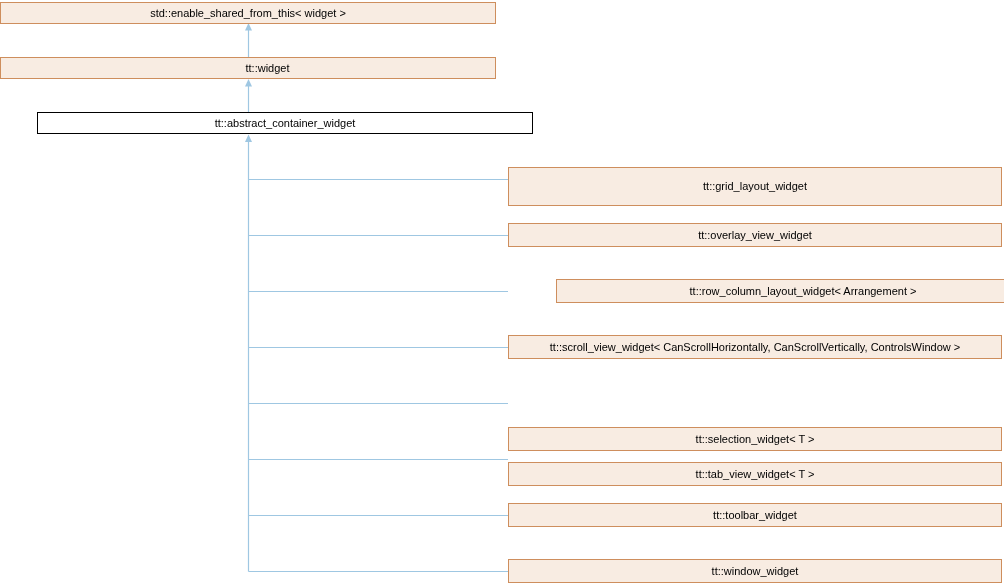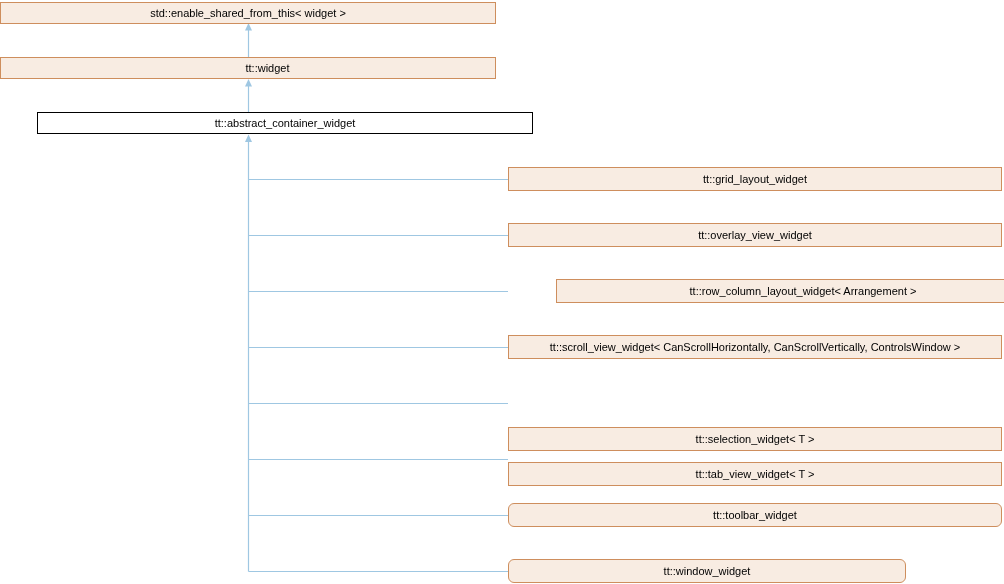--- a/index.html
+++ b/index.html
@@ -69,23 +69,23 @@
       <line class="edge-line" x1="248.5" y1="459.5" x2="508" y2="459.5"></line>
       <line class="edge-line" x1="248.5" y1="515.5" x2="508" y2="515.5"></line>
       <line class="edge-line" x1="248.5" y1="571.5" x2="508" y2="571.5"></line>
     </g>
   </svg>
 
   <div id="nodes">
       <div class="node" style="left: 0px; top: 2px; width: 496px; height: 22px;">std::enable_shared_from_this&lt; widget &gt;</div>
       <div class="node" style="left: 0px; top: 57px; width: 496px; height: 22px; padding-left: 39px;">tt::widget</div>
       <div class="node current" style="left: 0px; top: 112px; width: 496px; height: 22px;">tt::abstract_container_widget</div>
-      <div class="node" style="left: 508px; top: 167px; width: 494px; height: 24px;">tt::grid_layout_widget</div>
+      <div class="node" style="left: 508px; top: 167px; width: 494px; height: 39px;">tt::grid_layout_widget</div>
       <div class="node" style="left: 508px; top: 223px; width: 494px; height: 24px;">tt::overlay_view_widget</div>
       <div class="node" style="left: 508px; top: 279px; width: 494px; height: 24px; margin-left: 48px;">tt::row_column_layout_widget&lt; Arrangement &gt;</div>
       <div class="node" style="left: 508px; top: 335px; width: 494px; height: 24px;">tt::scroll_view_widget&lt; CanScrollHorizontally, CanScrollVertically, ControlsWindow &gt;</div>
       <div class="node" style="left: 508px; top: 391px; width: 494px; height: 24px; margin-top: 36px;">tt::selection_widget&lt; T &gt;</div>
       <div class="node" style="left: 508px; top: 462px; width: 494px; height: 24px;">tt::tab_view_widget&lt; T &gt;</div>
-      <div class="node" style="left: 508px; top: 503px; width: 494px; height: 24px; border-radius: 6px;">tt::toolbar_widget</div>
-      <div class="node" style="left: 508px; top: 559px; width: 398px; height: 24px; border-radius: 6px;">tt::window_widget</div>
+      <div class="node" style="left: 508px; top: 503px; width: 494px; height: 24px;">tt::toolbar_widget</div>
+      <div class="node" style="left: 508px; top: 559px; width: 494px; height: 24px;">tt::window_widget</div>
     </div>
 
 </div>
 
 </body></html>

